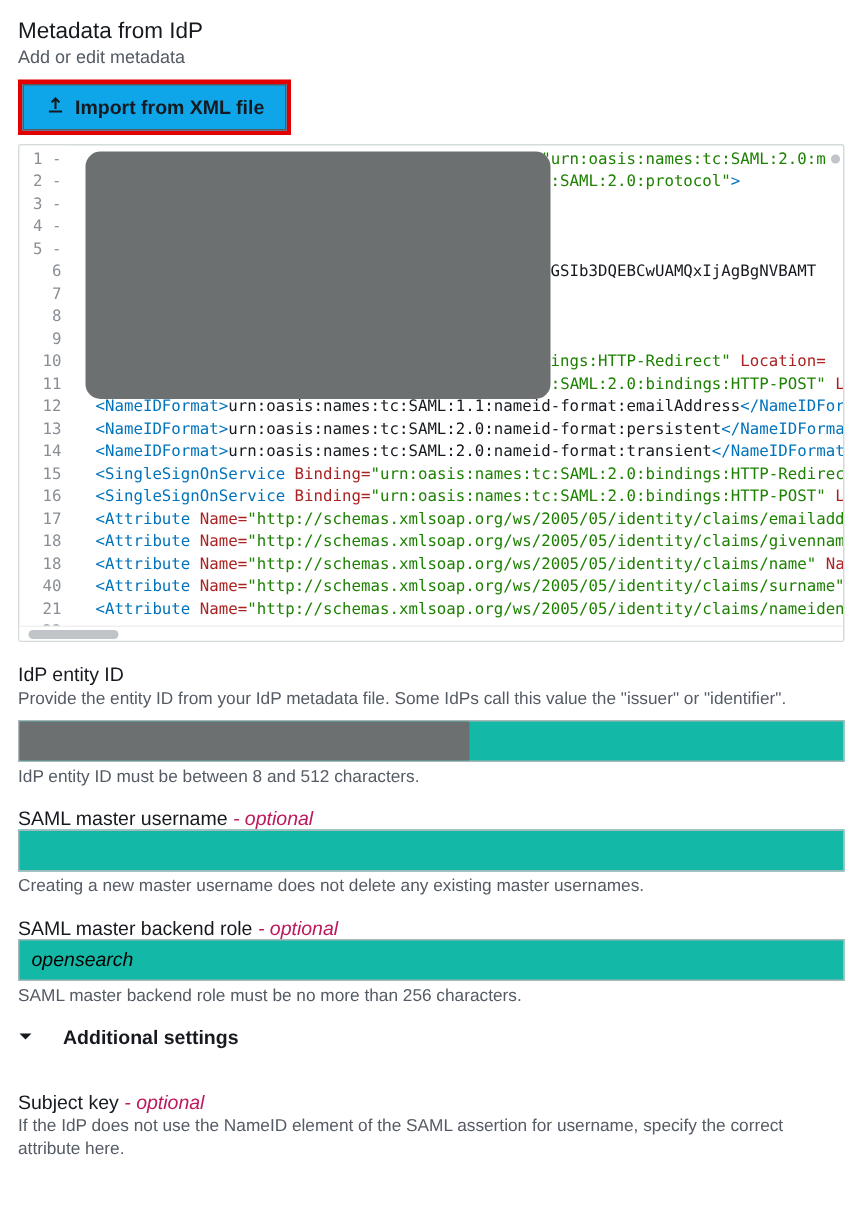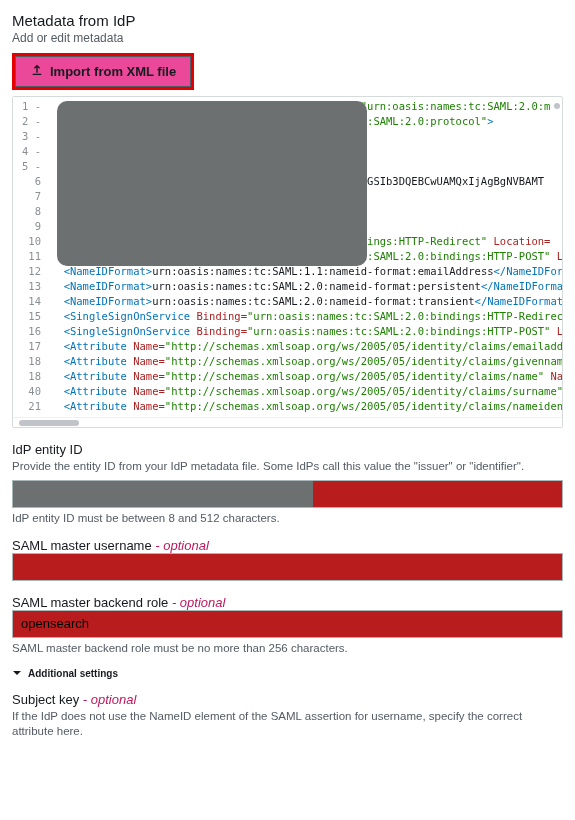--- a/index.html
+++ b/index.html
@@ -1,44 +1,44 @@
 <!DOCTYPE html>
 <html><head>
 <meta charset="utf-8">
 <style>
 * { box-sizing: border-box; margin: 0; padding: 0; }
 body { font-family: -apple-system, BlinkMacSystemFont, "Segoe UI", Arial, sans-serif; font-size: 13px; color: #16191f; background: #fff; width: 575px; padding: 8px 12px; }
 .section-title { font-size: 15px; font-weight: 500; color: #16191f; margin-top: 4px; }
 .section-subtitle { font-size: 12px; color: #545b64; margin-top: 2px; margin-bottom: 8px; }
 .import-btn-wrap { border: 3px solid #e20000; display: inline-block; margin-bottom: 6px; }
-.import-btn { display: inline-flex; align-items: center; gap: 6px; border: 1px solid #545b64; background: #ec4899; padding: 6px 14px; font-size: 13px; font-weight: 600; color: #16191f; cursor: pointer; }
+.import-btn { display: inline-flex; align-items: center; gap: 6px; border: 1px solid #545b64; background: #0ea5e9; padding: 6px 14px; font-size: 13px; font-weight: 600; color: #16191f; cursor: pointer; }
 .import-btn svg { width: 14px; height: 14px; }
 .code-box { border: 1px solid #d5dbdb; border-radius: 2px; position: relative; background: #fff; margin-bottom: 14px; }
 .code-content { display: flex; font-family: Menlo, Consolas, monospace; font-size: 10.5px; line-height: 15px; max-height: 320px; overflow: hidden; }
 .gutter { flex: 0 0 34px; text-align: right; padding: 2px 6px; color: #8a8f95; background: #fff; }
 .gutter div { height: 15px; }
 .code-lines { flex: 1; padding: 2px 4px; white-space: nowrap; overflow: hidden; position: relative; }
 .code-lines .ln { height: 15px; }
 .tag { color: #0073bb; }
 .attrn { color: #aa2222; }
 .attrv { color: #1d8102; }
 .txt { color: #16191f; }
 .overlay { position: absolute; top: 4px; left: 44px; width: 310px; height: 165px; background: #6d7071; border-radius: 10px; }
 .scroll-x { height: 10px; background: #fff; border-top: 1px solid #f0f0f0; display:flex; align-items:center; }
 .scroll-thumb { height:6px; width:60px; background:#c0c4c8; border-radius:3px; margin-left:6px; }
 .scroll-y { position: absolute; right: 2px; top: 6px; width: 6px; height: 6px; background: #c0c4c8; border-radius: 3px; }
 .field-group { margin-bottom: 14px; }
 .field-label { font-size: 13px; font-weight: 500; color: #16191f; }
 .optional { font-style: italic; font-weight: 400; color: #be185d; }
 .field-help { font-size: 11.5px; color: #545b64; margin-top: 2px; margin-bottom: 5px; line-height: 1.35; }
-.field-input { width: 100%; border: 1px solid #aab7b8; padding: 5px 8px; font-size: 13px; height: 28px; background: #b91c1c; }
+.field-input { width: 100%; border: 1px solid #aab7b8; padding: 5px 8px; font-size: 13px; height: 28px; background: #14b8a6; font-style: italic; }
 .field-below { font-size: 11.5px; color: #545b64; margin-top: 4px; }
 .redact-input { position: relative; }
 .redact-bar { position: absolute; left: 1px; top: 1px; height: 26px; width: 300px; background: #6d7071; }
-.addl { display: flex; align-items: center; gap: 6px; font-weight: 600; font-size: 10px; margin: 8px 0 12px; cursor: pointer; }
+.addl { display: flex; align-items: center; gap: 20px; font-weight: 600; font-size: 13px; margin: 8px 0 28px; cursor: pointer; }
 .addl svg { width: 10px; height: 10px; }
 </style>
 </head>
 <body>
 
 <div>
   <div class="section-title">Metadata from IdP</div>
   <div class="section-subtitle">Add or edit metadata</div>
 
   <div class="import-btn-wrap">
@@ -116,20 +116,21 @@
     <div class="redact-input">
       <input class="field-input" style="">
       <div class="redact-bar"></div>
     </div>
     <div class="field-below">IdP entity ID must be between 8 and 512 characters.</div>
   </div>
 
   <div class="field-group">
     <div class="field-label"><span>SAML master username</span><span class="optional"> - optional</span></div>
     <input class="field-input" style="">
+    <div class="field-below">Creating a new master username does not delete any existing master usernames.</div>
   </div>
 
   <div class="field-group">
     <div class="field-label"><span>SAML master backend role</span><span class="optional"> - optional</span></div>
     <input class="field-input" value="opensearch" style="">
     <div class="field-below">SAML master backend role must be no more than 256 characters.</div>
   </div>
 
   <div class="addl">
     <span><svg viewBox="0 0 10 10" fill="#16191f">

